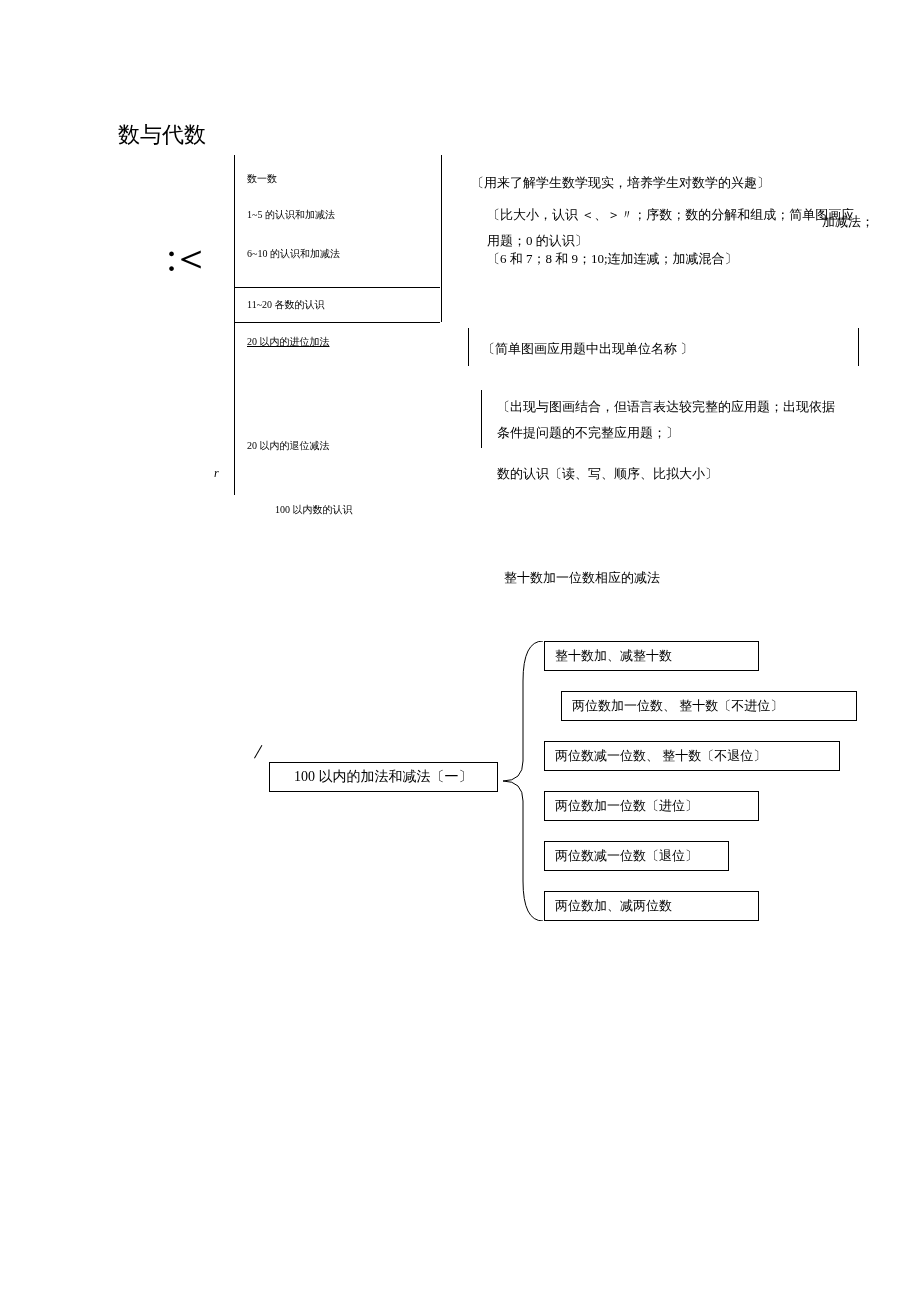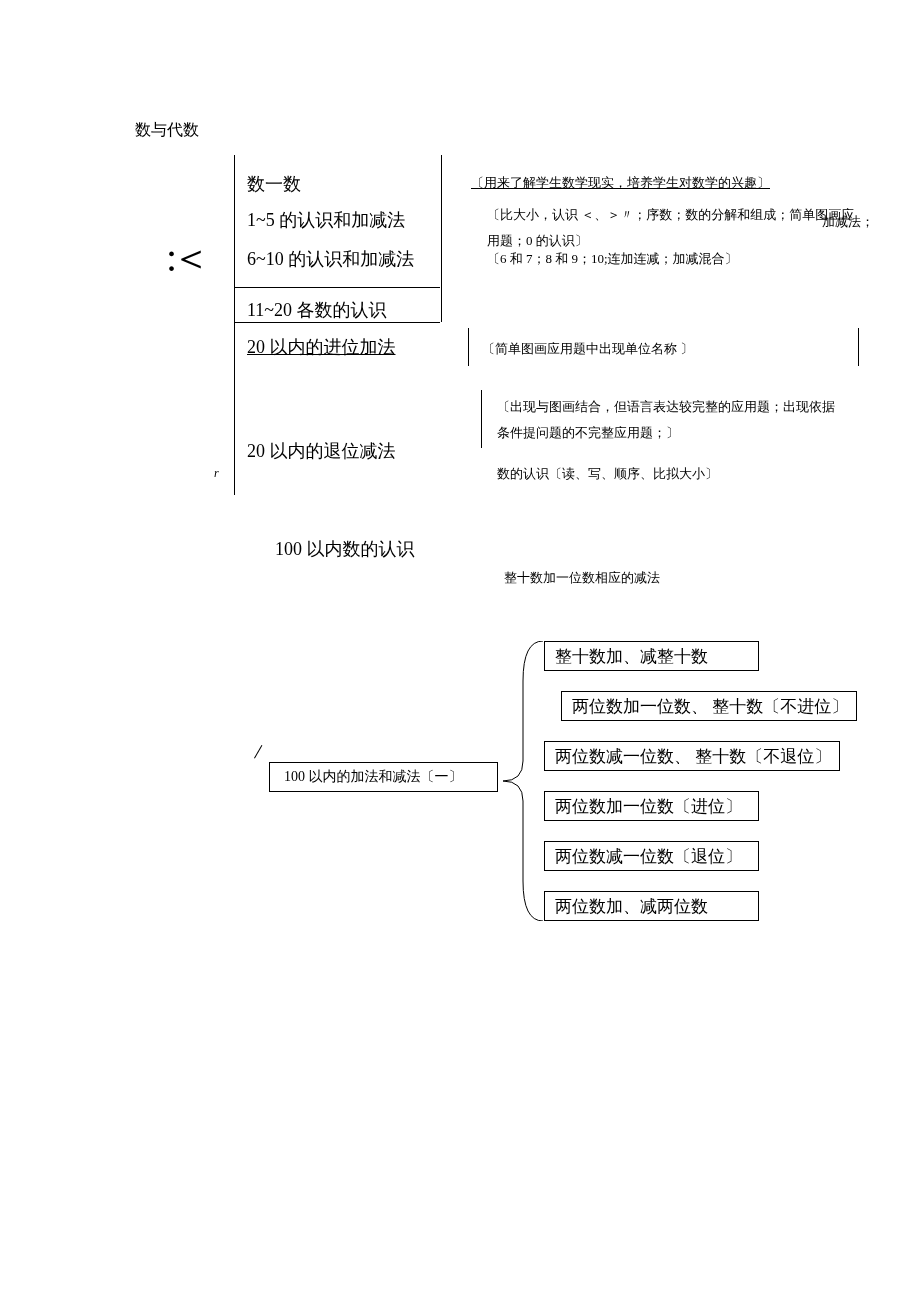--- a/index.html
+++ b/index.html
@@ -7,23 +7,23 @@
       width: 920px;
       height: 1303px;
       background: #ffffff;
       font-family: "SimSun", "宋体", serif;
       font-size: 14px;
       color: #000;
       position: relative;
     }
     .title {
       position: absolute;
-      left: 135px;
+      left: 118px;
       top: 120px;
-      font-size: 16px;
+      font-size: 22px;
     }
     .vline-left {
       position: absolute;
       left: 234px;
       top: 155px;
       width: 0;
       height: 340px;
       border-left: 1px solid #000;
     }
     .vline-mid {
@@ -78,29 +78,29 @@
       position: absolute;
       left: 481px;
       top: 390px;
       width: 0;
       height: 58px;
       border-left: 1px solid #000;
     }
     .leftcol {
       position: absolute;
       left: 247px;
-      font-size: 18px;
+      font-size: 10px;
     }
     .lc1 { top: 172px; }
     .lc2 { top: 208px; }
     .lc3 { top: 247px; }
     .lc4 { top: 298px; }
     .lc5 { top: 335px; text-decoration: underline; }
     .lc6 { top: 439px; }
-    .lc7 { left: 275px; top: 537px; }
+    .lc7 { left: 275px; top: 503px; }
     .marker-r {
       position: absolute;
       left: 214px;
       top: 466px;
       font-style: italic;
       font-family: "Times New Roman", serif;
       font-size: 12px;
     }
     .symbol-lt {
       position: absolute;
@@ -108,65 +108,65 @@
       top: 230px;
       font-size: 40px;
       font-family: "SimSun", serif;
       letter-spacing: -6px;
     }
     .rightcol {
       position: absolute;
       font-size: 13px;
       line-height: 2;
     }
-    .rc1 { left: 471px; top: 170px; text-decoration: underline; }
+    .rc1 { left: 471px; top: 170px; }
     .rc2 { left: 487px; top: 202px; width: 370px; }
     .rc3 { left: 822px; top: 210px; font-family: Liberation Mono, monospace; }
     .rc4 { left: 487px; top: 246px; }
     .rc5 { left: 482px; top: 336px; }
     .rc6 { left: 497px; top: 394px; width: 340px; }
     .rc7 { left: 497px; top: 461px; }
     .rc8 { left: 504px; top: 565px; }
     .box-100 {
       position: absolute;
       left: 269px;
       top: 762px;
       width: 229px;
       height: 30px;
       border: 1px solid #000;
       display: flex;
       align-items: center;
-      padding-left: 14px;
+      padding-left: 24px;
       text-align: right;
     }
     .box-slash {
       position: absolute;
       left: 254px;
       top: 758px;
       width: 15px;
       height: 15px;
       border-top: 1px solid #000;
       transform: rotate(-60deg);
       transform-origin: left top;
     }
     .right-box {
       position: absolute;
       left: 544px;
       height: 30px;
       border: 1px solid #000;
       display: flex;
       align-items: center;
       padding-left: 10px;
-      font-size: 17px;
+      font-size: 13px;
     }
     .rb1 { top: 641px; width: 215px; }
     .rb2 { top: 691px; width: 296px; margin-left: 17px; }
     .rb3 { top: 741px; width: 296px; }
     .rb4 { top: 791px; width: 215px; }
-    .rb5 { top: 841px; width: 215px; }
+    .rb5 { top: 841px; width: 185px; }
     .rb6 { top: 891px; width: 215px; }
     .brace {
       position: absolute;
       left: 499px;
       top: 641px;
     }
   </style>
 </head>
 <body>
 

